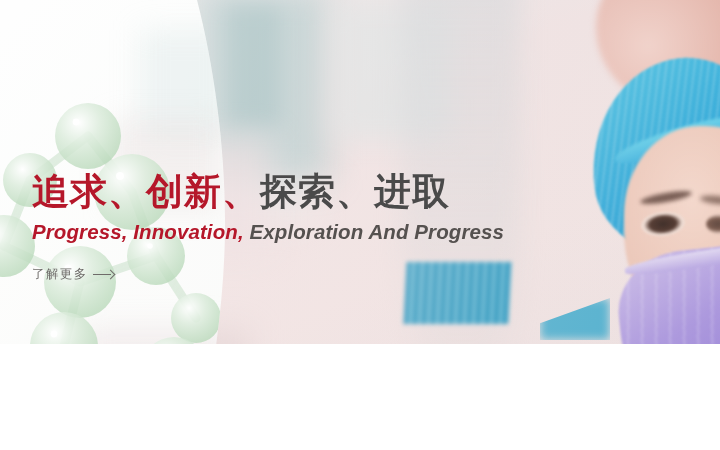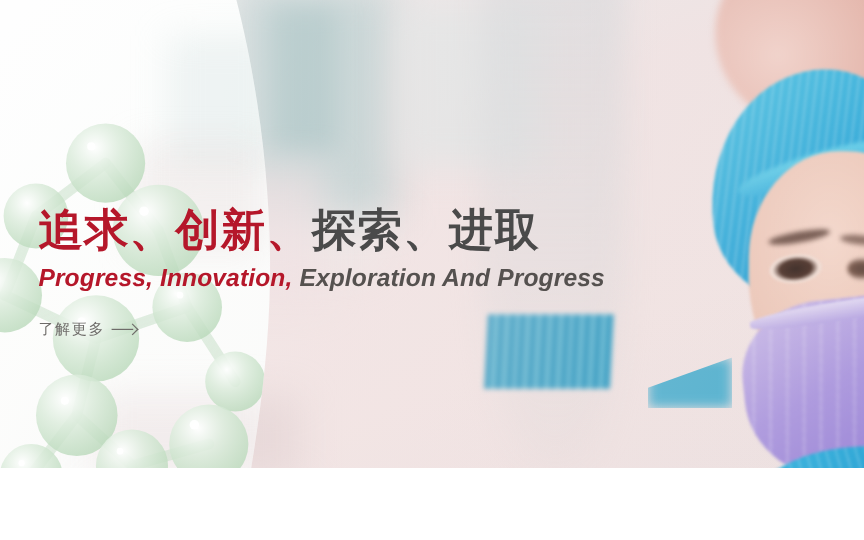--- a/index.html
+++ b/index.html
@@ -4,24 +4,24 @@
 <style>
   html, body {
     margin: 0;
     padding: 0;
     background: #ffffff;
   }
 
   .banner {
     position: relative;
     width: 720px;
-    height: 390px;
+    height: 344px;
     overflow: hidden;
     font-family: "Liberation Sans", "DejaVu Sans", sans-serif;
-    background: #f0abfc;
+    background: #86efac;
   }
 
   
   .photo {
     position: absolute;
     inset: 0;
     overflow: hidden;
   }
 
   

